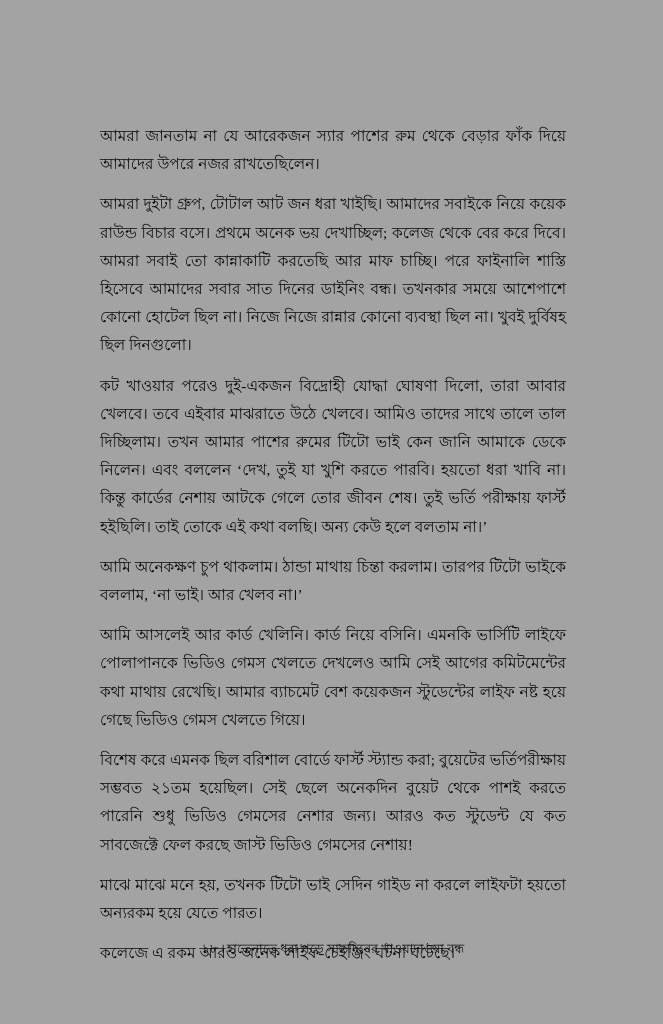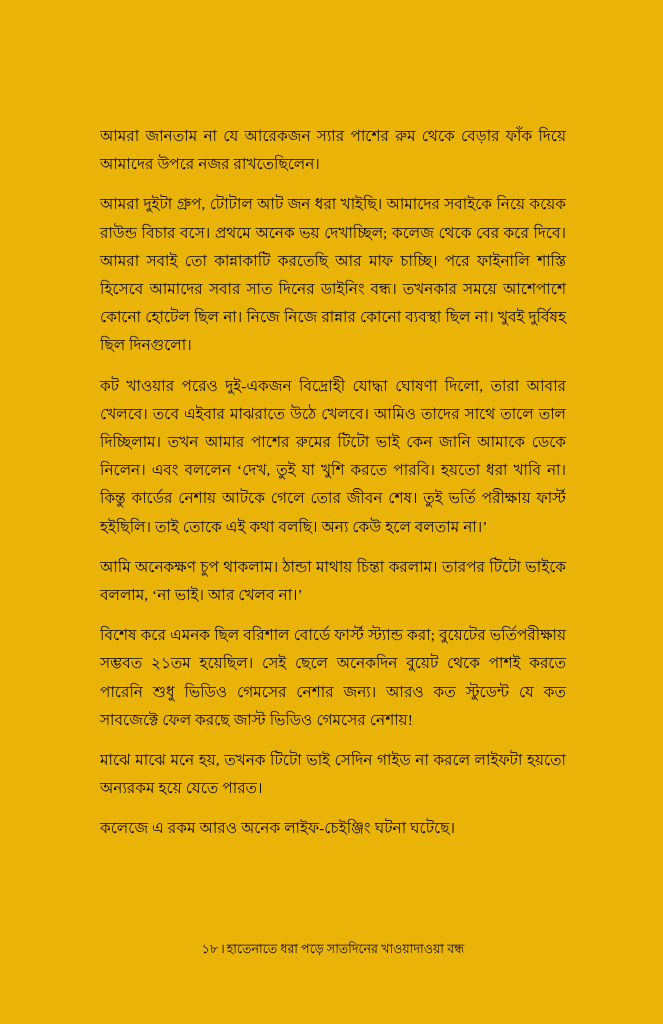--- a/index.html
+++ b/index.html
@@ -17,21 +17,21 @@
     color: #000000;
     -webkit-font-smoothing: antialiased;
   }
 
   .page {
     position: absolute;
     left: 0;
     top: 0;
     width: 663px;
     height: 1024px;
-    background: #eab308;
+    background: #a3a3a3;
     box-sizing: border-box;
   }
 
   .text-column {
     position: absolute;
     left: 100px;
     top: 122px;
     width: 466px;
   }
 
@@ -78,20 +78,21 @@
 </head>
 <body>
 
 <div class="page">
 
   <div class="text-column">
     <p class="para">আমরা জানতাম না যে আরেকজন স্যার পাশের রুম থেকে বেড়ার ফাঁক দিয়ে আমাদের উপরে নজর রাখতেছিলেন।</p>
     <p class="para">আমরা দুইটা গ্রুপ, টোটাল আট জন ধরা খাইছি। আমাদের সবাইকে নিয়ে কয়েক রাউন্ড বিচার বসে। প্রথমে অনেক ভয় দেখাচ্ছিল; কলেজ থেকে বের করে দিবে। আমরা সবাই তো কান্নাকাটি করতেছি আর মাফ চাচ্ছি। পরে ফাইনালি শাস্তি হিসেবে আমাদের সবার সাত দিনের ডাইনিং বন্ধ। তখনকার সময়ে আশেপাশে কোনো হোটেল ছিল না। নিজে নিজে রান্নার কোনো ব্যবস্থা ছিল না। খুবই দুর্বিষহ ছিল দিনগুলো।</p>
     <p class="para">কট খাওয়ার পরেও দুই-একজন বিদ্রোহী যোদ্ধা ঘোষণা দিলো, তারা আবার খেলবে। তবে এইবার মাঝরাতে উঠে খেলবে। আমিও তাদের সাথে তালে তাল দিচ্ছিলাম। তখন আমার পাশের রুমের টিটো ভাই কেন জানি আমাকে ডেকে নিলেন। এবং বললেন ‘দেখ, তুই যা খুশি করতে পারবি। হয়তো ধরা খাবি না। কিন্তু কার্ডের নেশায় আটকে গেলে তোর জীবন শেষ। তুই ভর্তি পরীক্ষায় ফার্স্ট হইছিলি। তাই তোকে এই কথা বলছি। অন্য কেউ হলে বলতাম না।’</p>
     <p class="para">আমি অনেকক্ষণ চুপ থাকলাম। ঠান্ডা মাথায় চিন্তা করলাম। তারপর টিটো ভাইকে বললাম, ‘না ভাই। আর খেলব না।’</p>
+    <p class="para">আমি আসলেই আর কার্ড খেলিনি। কার্ড নিয়ে বসিনি। এমনকি ভার্সিটি লাইফে পোলাপানকে ভিডিও গেমস খেলতে দেখলেও আমি সেই আগের কমিটমেন্টের কথা মাথায় রেখেছি। আমার ব্যাচমেট বেশ কয়েকজন স্টুডেন্টের লাইফ নষ্ট হয়ে গেছে ভিডিও গেমস খেলতে গিয়ে।</p>
     <p class="para">বিশেষ করে এমনক ছিল বরিশাল বোর্ডে ফার্স্ট স্ট্যান্ড করা; বুয়েটের ভর্তিপরীক্ষায় সম্ভবত ২১তম হয়েছিল। সেই ছেলে অনেকদিন বুয়েট থেকে পাশই করতে পারেনি শুধু ভিডিও গেমসের নেশার জন্য। আরও কত স্টুডেন্ট যে কত সাবজেক্টে ফেল করছে জাস্ট ভিডিও গেমসের নেশায়!</p>
     <p class="para">মাঝে মাঝে মনে হয়, তখনক টিটো ভাই সেদিন গাইড না করলে লাইফটা হয়তো অন্যরকম হয়ে যেতে পারত।</p>
     <p class="para">কলেজে এ রকম আরও অনেক লাইফ-চেইঞ্জিং ঘটনা ঘটেছে।</p>
   </div>
 
   <div class="footer">
     <span class="page-num">১৮</span><span class="sep">।</span><span class="chapter">হাতেনাতে ধরা পড়ে সাতদিনের খাওয়াদাওয়া বন্ধ</span>
   </div>
 
 </div>

